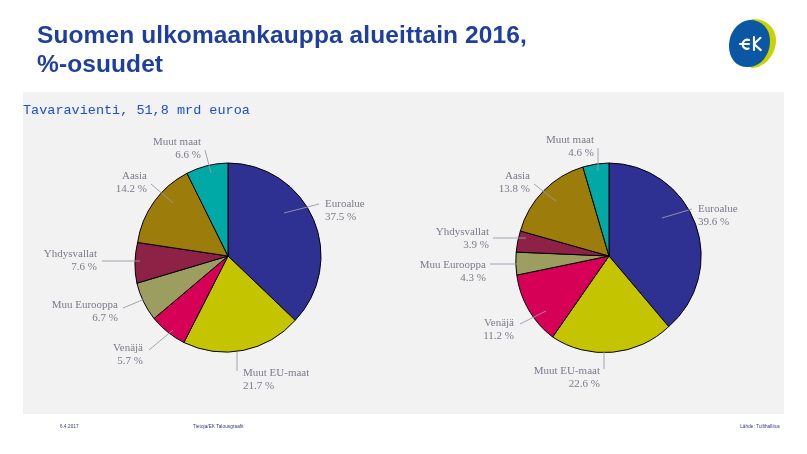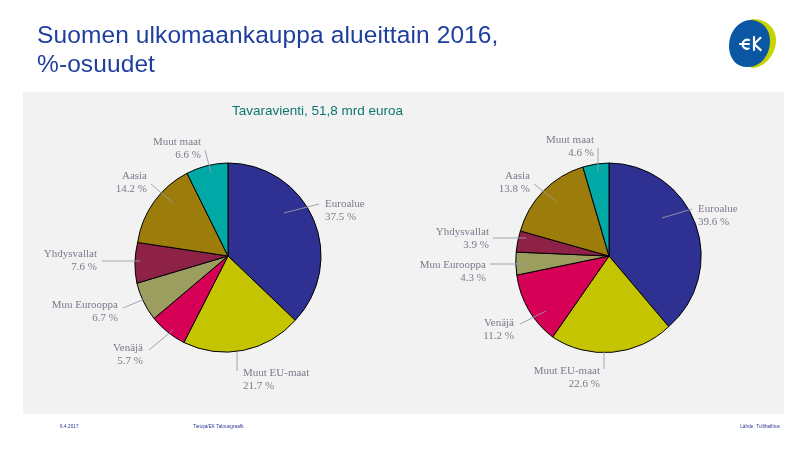--- a/index.html
+++ b/index.html
@@ -32,21 +32,21 @@
     width: 807px;
     height: 86px;
   }
   #page-title {
     position: absolute;
     left: 37px;
     top: 20px;
     width: 620px;
     font-size: 24.5px;
     line-height: 29px;
-    font-weight: normal;
+    font-weight: bold;
     color: #1F3F9E;
     letter-spacing: 0.1px;
     white-space: pre-line;
   }
 
   
   #logo-wrap {
     position: absolute;
     right: 26px;
     top: 15px;
@@ -72,24 +72,24 @@
     height: 322px;
   }
   #chart-left  { left: 0px; }
   #chart-right { left: 381px; }
 
   .chart-title {
     position: absolute;
     top: 11px;
     left: 0;
     width: 380px;
-    text-align: right;
+    text-align: left;
     font-size: 13.5px;
-    color: #0f766e;
-    font-family: Liberation Sans, sans-serif;
+    color: #1d4ed8;
+    font-family: Liberation Mono, monospace;
   }
 
   .pie-area {
     position: absolute;
     top: 36px;
     left: 0;
     width: 380px;
     height: 286px;
   }
   .pie-svg { display: block; }

